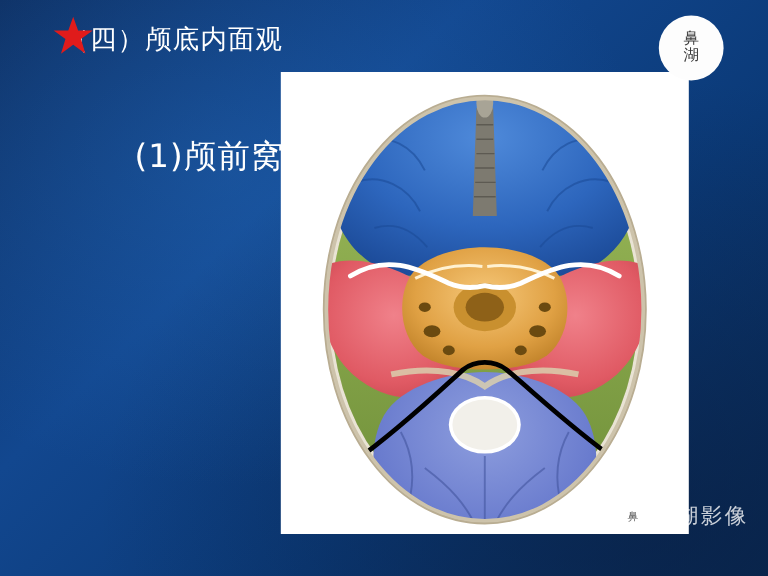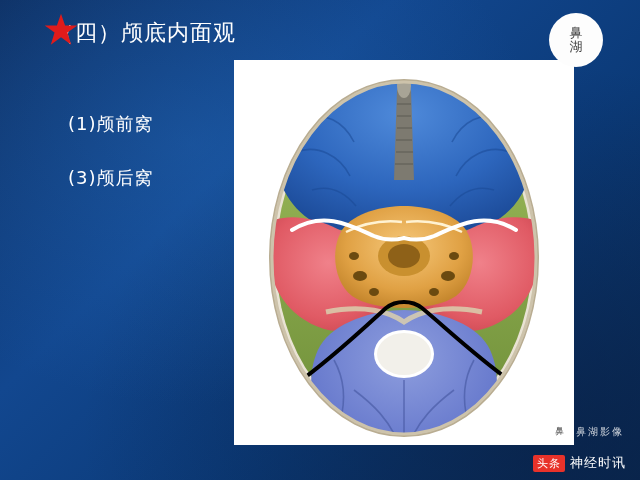--- a/index.html
+++ b/index.html
@@ -49,25 +49,26 @@
   }
 
   
   .bullets {
     position: absolute;
     left: 68px;
     top: 112px;
     z-index: 4;
   }
   .bullet {
-    font-size: 18px;
+    font-size: 27px;
     color: #ffffff;
     margin-bottom: 30px;
     white-space: nowrap;
     letter-spacing: 1px;
+    margin-left: 44px;
   }
 
   
   .corner-logo {
     position: absolute;
     right: 37px;
     top: 13px;
     width: 54px;
     height: 54px;
     border-radius: 50%;
@@ -117,21 +118,21 @@
     height: 21px;
     border-radius: 50%;
     background: #ffffff;
     display: flex;
     align-items: center;
     justify-content: center;
     font-size: 9px;
     color: #4b4b4b;
   }
   .wm-text {
-    font-size: 10px;
+    font-size: 18px;
     color: #ffffff;
     letter-spacing: 2px;
     opacity: 0.85;
   }
 
   .toutiao {
     position: absolute;
     right: 14px;
     bottom: 8px;
     display: flex;
@@ -159,21 +160,20 @@
 <div id="slide">
 
   <svg class="star" viewBox="0 0 100 96">
     <polygon points="50,2 62,36 98,36 69,57 80,93 50,71 20,93 31,57 2,36 38,36" fill="#e01b1b"></polygon>
   </svg>
 
   <div class="slide-title">（四）颅底内面观</div>
 
   <div class="bullets">
     <div class="bullet">(1)颅前窝</div>
-    <div class="bullet">(3)颅后窝</div>
   </div>
 
   <div class="corner-logo">
     <span>鼻</span>
     <span>湖</span>
   </div>
 
   <div class="img-panel">
     <svg class="skull-wrap" viewBox="0 0 340 385" preserveAspectRatio="none">
       <defs>
@@ -286,18 +286,14 @@
       </g>
       <ellipse cx="170" cy="198" rx="132" ry="176" fill="none" stroke="#cdc3ab" stroke-width="3"></ellipse>
     </svg>
   </div>
 
   <div class="watermark">
     <div class="wm-circle">鼻</div>
     <div class="wm-text">鼻湖影像</div>
   </div>
 
-  <div class="toutiao">
-    <div class="tt-badge">头条</div>
-    <div class="tt-label">神经时讯</div>
-  </div>
 
 </div>
 
 </body></html>

